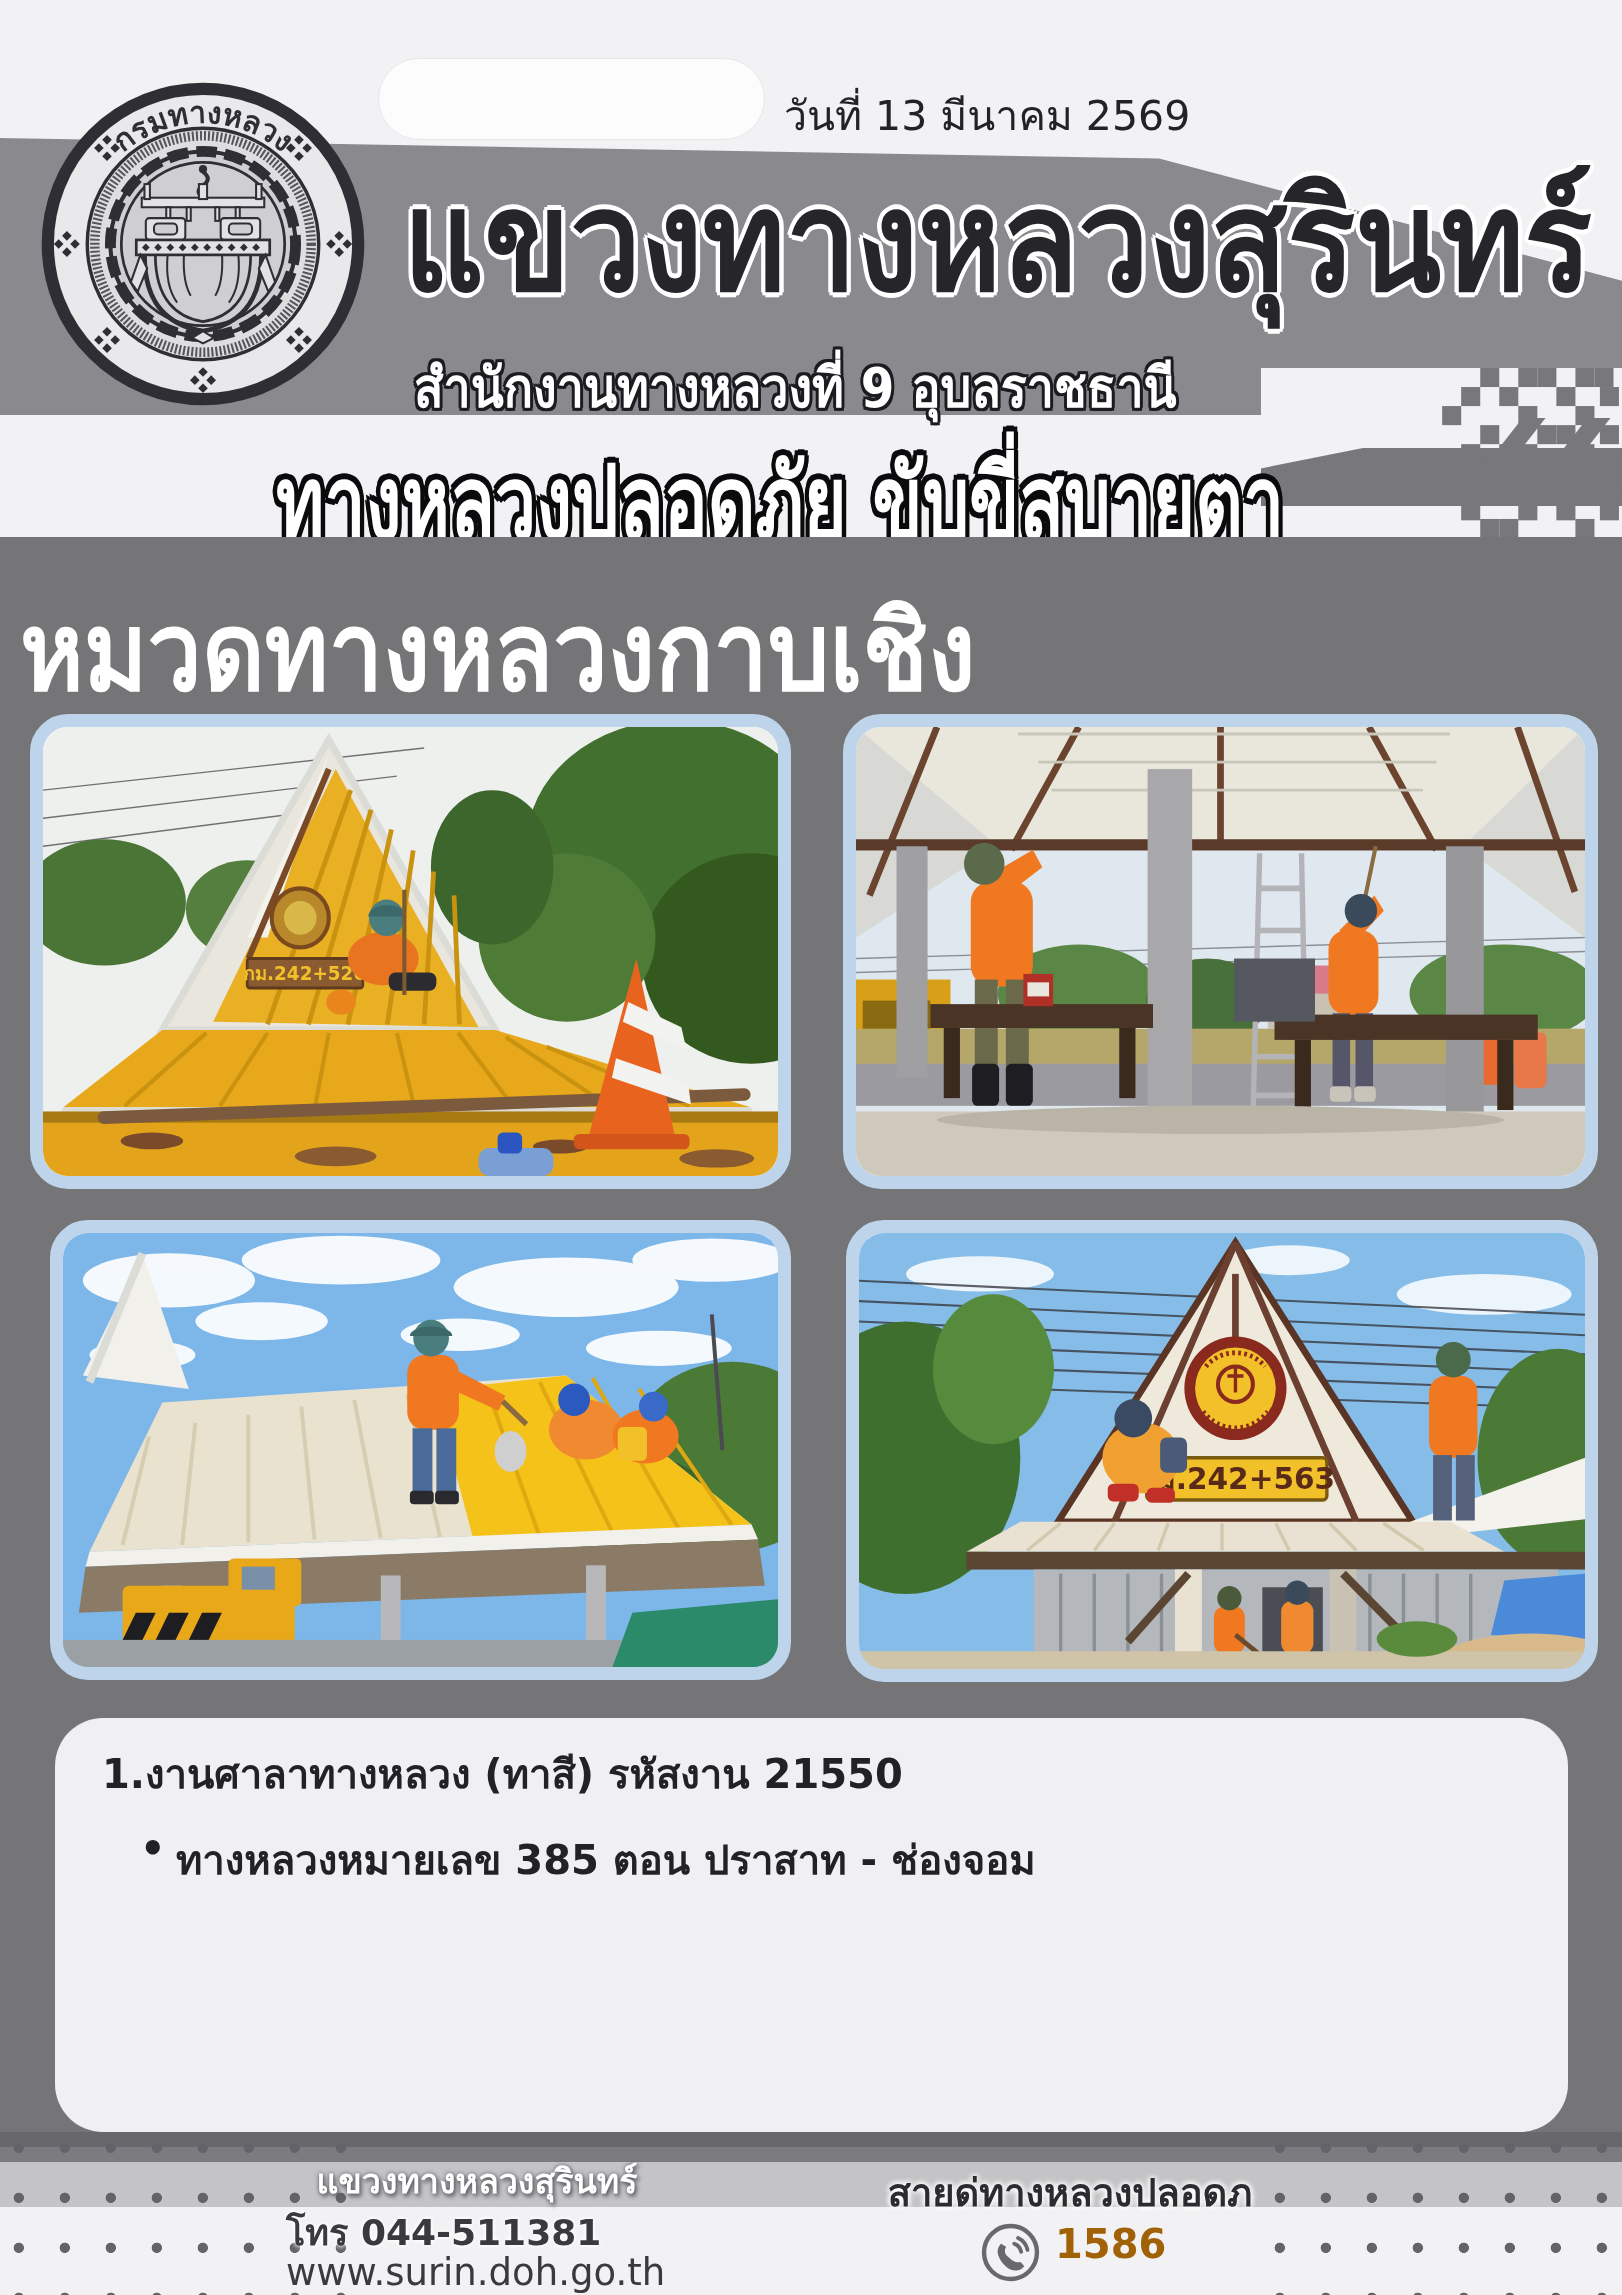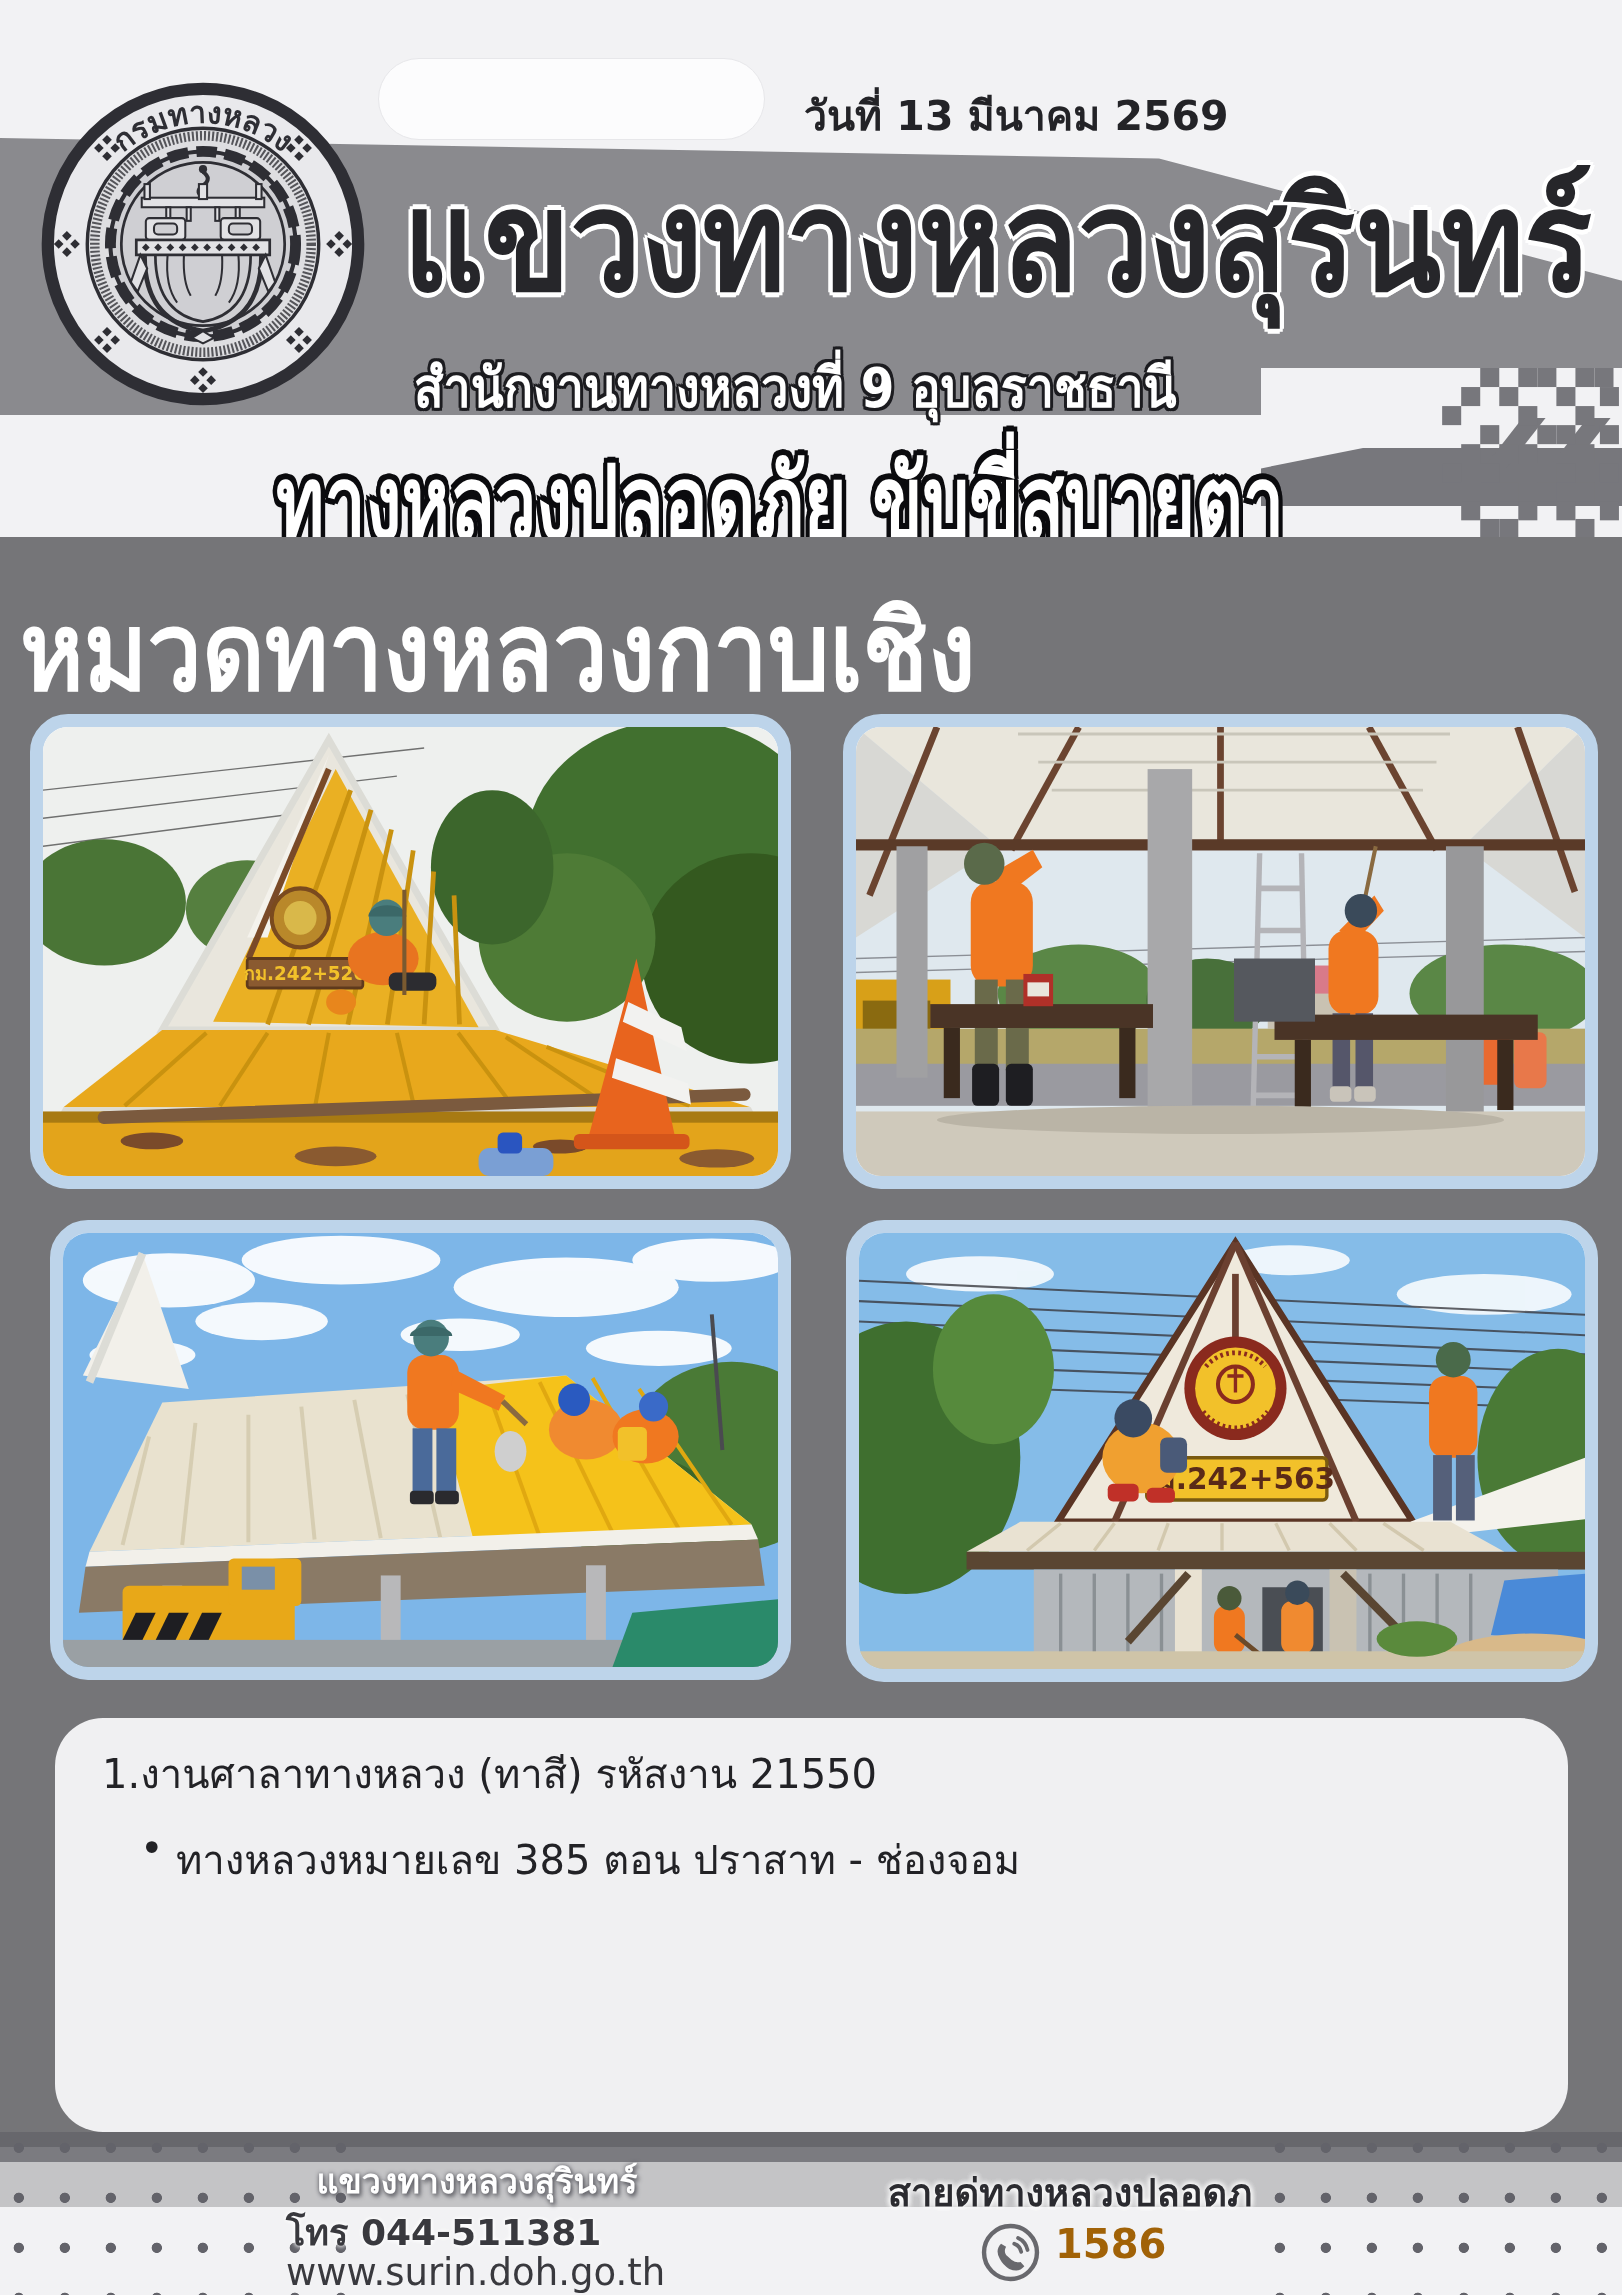--- a/index.html
+++ b/index.html
@@ -7,21 +7,21 @@
   .page{position:relative;width:1623px;height:2295px;background:#f2f2f4;overflow:hidden;}
   .abs{position:absolute;}
 
   
   .band{top:138px;left:0;width:1623px;height:277px;background:#8a8a8e;
         clip-path:polygon(0 0,1159px 20.4px,1623px 143px,1623px 230px,1261px 230px,1261px 277px,0 277px);}
   .band-dark{top:448px;left:1261px;width:362px;height:58px;background:#77777c;
         clip-path:polygon(0 20.4px,102px 0,362px 0,362px 58px,0 58px);top:448px;}
   .slash{background:#77777c;width:23px;height:50px;transform:skewX(-38deg);}
   .pill{top:58px;left:378px;width:385px;height:80px;background:#fcfcfd;border:1.4px solid #e7e7ea;border-radius:41px;}
-  .date{top:83px;left:784px;font-size:41px;font-weight:700;color:#232327;white-space:nowrap;margin-left:20px;}
+  .date{top:83px;left:784px;font-size:41px;font-weight:400;color:#232327;white-space:nowrap;}
   .org-title{top:165px;left:403px;font-size:140px;font-weight:800;color:#26262a;white-space:nowrap;
      transform:scaleX(.9);transform-origin:left top;line-height:1.1;
      text-shadow:4.8px 0 #fff,-4.8px 0 #fff,0 4.8px #fff,0 -4.8px #fff,3.4px 3.4px #fff,-3.4px 3.4px #fff,3.4px -3.4px #fff,-3.4px -3.4px #fff;}
   .org-sub{top:344px;left:414px;font-size:55px;font-weight:800;color:#fff;white-space:nowrap;
      transform:scaleX(.88);transform-origin:left top;
      text-shadow:3.4px 0 #1c1c20,-3.4px 0 #1c1c20,0 3.4px #1c1c20,0 -3.4px #1c1c20,2.7px 2.7px #1c1c20,-2.7px 2.7px #1c1c20,2.7px -2.7px #1c1c20,-2.7px -2.7px #1c1c20;}
   .slogan{top:421px;left:276px;font-size:102px;font-weight:800;color:#fff;white-space:nowrap;
      transform:scaleX(.72);transform-origin:left top;
      text-shadow:6.1px 0 #0b0b0e,-6.1px 0 #0b0b0e,0 6.1px #0b0b0e,0 -6.1px #0b0b0e,4.8px 4.8px #0b0b0e,-4.8px 4.8px #0b0b0e,4.8px -4.8px #0b0b0e,-4.8px -4.8px #0b0b0e;}
 
@@ -32,21 +32,21 @@
 
   .photo{position:absolute;border:13.6px solid #bdd4ea;border-radius:38px;overflow:hidden;background:#fff;box-sizing:border-box;}
   .photo svg{position:absolute;left:0;top:0;width:100%;height:100%;}
   #photo1{left:30px;top:714px;width:761px;height:475px;}
   #photo2{left:843px;top:714px;width:755px;height:475px;}
   #photo3{left:50px;top:1220px;width:741px;height:460px;}
   #photo4{left:846px;top:1220px;width:752px;height:462px;}
 
   
   .details-box{top:1718px;left:55px;width:1513px;height:414px;background:#f0f0f2;border-radius:48px;}
-  .d-line{position:absolute;font-size:40px;font-weight:400;color:#222226;white-space:nowrap;}
+  .d-line{position:absolute;font-size:40px;font-weight:700;color:#222226;white-space:nowrap;}
   .d1{left:102px;top:1742px;}
   .d-bullet{left:140px;top:1825px;}
   .d2{left:176px;top:1828px;}
   .d3{left:176px;top:1912px;}
 
   
   .f1{top:2132px;left:0;width:1623px;height:15px;background:#67676c;}
   .f2{top:2147px;left:0;width:1623px;height:15px;background:#7b7b80;}
   .f3{top:2162px;left:0;width:1623px;height:45px;background:#c4c4c6;}
   .f4{top:2207px;left:0;width:1623px;height:89px;background:#f2f2f4;}

